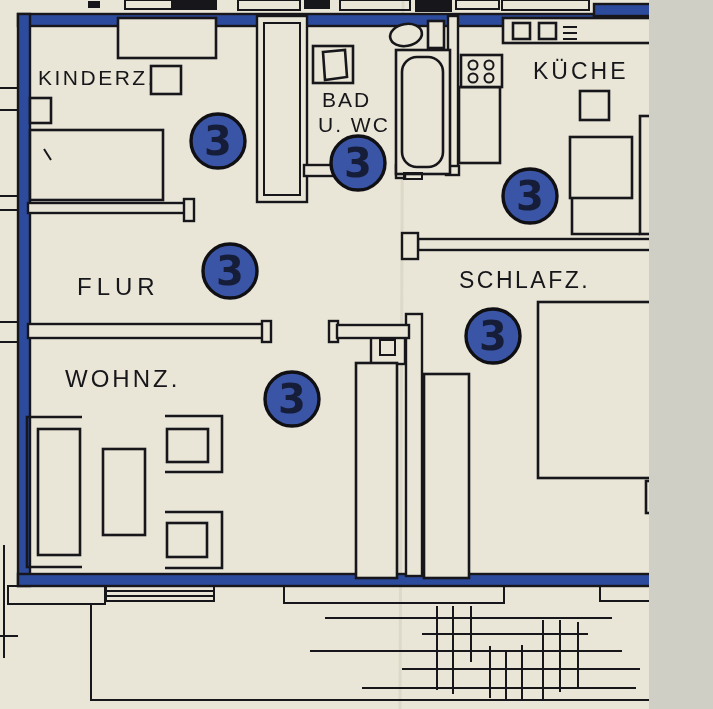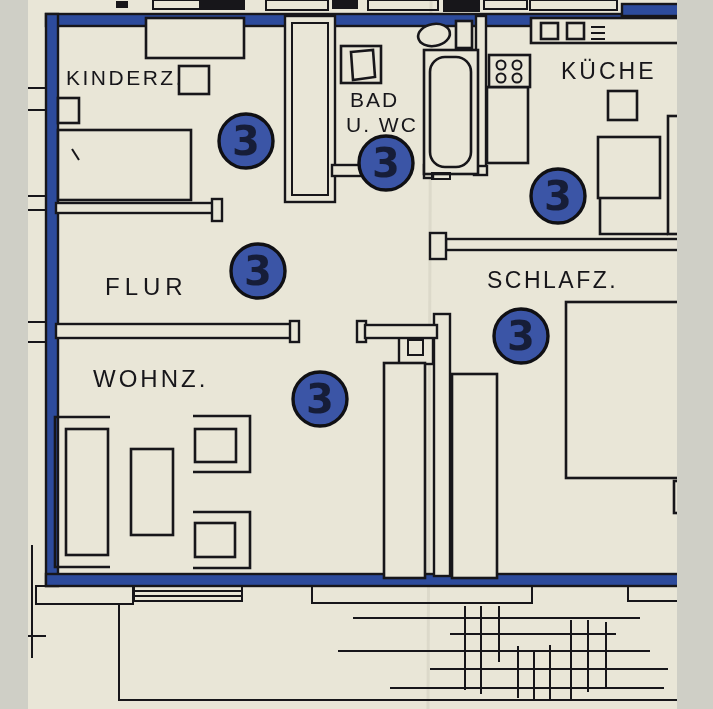--- a/index.html
+++ b/index.html
@@ -1,16 +1,16 @@
 <!DOCTYPE html>
 <html style="--paper: #e9e6d7; --ink: #17161a; --wall-blue: #2d4b9c; --marker-blue: #3b55a6; --marker-digit: #161d38;"><head>
 <meta charset="utf-8">
 <style>
   html,body{margin:0;padding:0;background:#cfcfc6;}
-  .stage{position:relative;width:649px;height:709px;background:var(--paper,#e9e6d7);overflow:hidden;margin-left:28px;}
+  .stage{position:relative;width:649px;height:709px;background:var(--paper,#e9e6d7);overflow:hidden;}
   .stage svg{display:block;position:absolute;left:0;top:0;}
   .wall{fill:var(--wall-blue,#2d4b9c);stroke:var(--ink,#17161a);stroke-width:2.4;}
   .iwall{fill:var(--paper,#e9e6d7);stroke:var(--ink,#17161a);stroke-width:2.4;}
   .furn{fill:var(--paper,#e9e6d7);stroke:var(--ink,#17161a);stroke-width:2.6;}
   .open{fill:none;stroke:var(--ink,#17161a);stroke-width:2.6;}
   .thin{fill:none;stroke:var(--ink,#17161a);stroke-width:2;}
   .solid{fill:var(--ink,#17161a);stroke:none;}
   .label{font-family:"Liberation Sans",sans-serif;fill:var(--ink,#17161a);}
   .marker-circle{fill:var(--marker-blue,#3b55a6);stroke:#101014;stroke-width:3.4;}
   .marker-digit{font-family:"DejaVu Sans",sans-serif;font-weight:700;font-size:40px;

